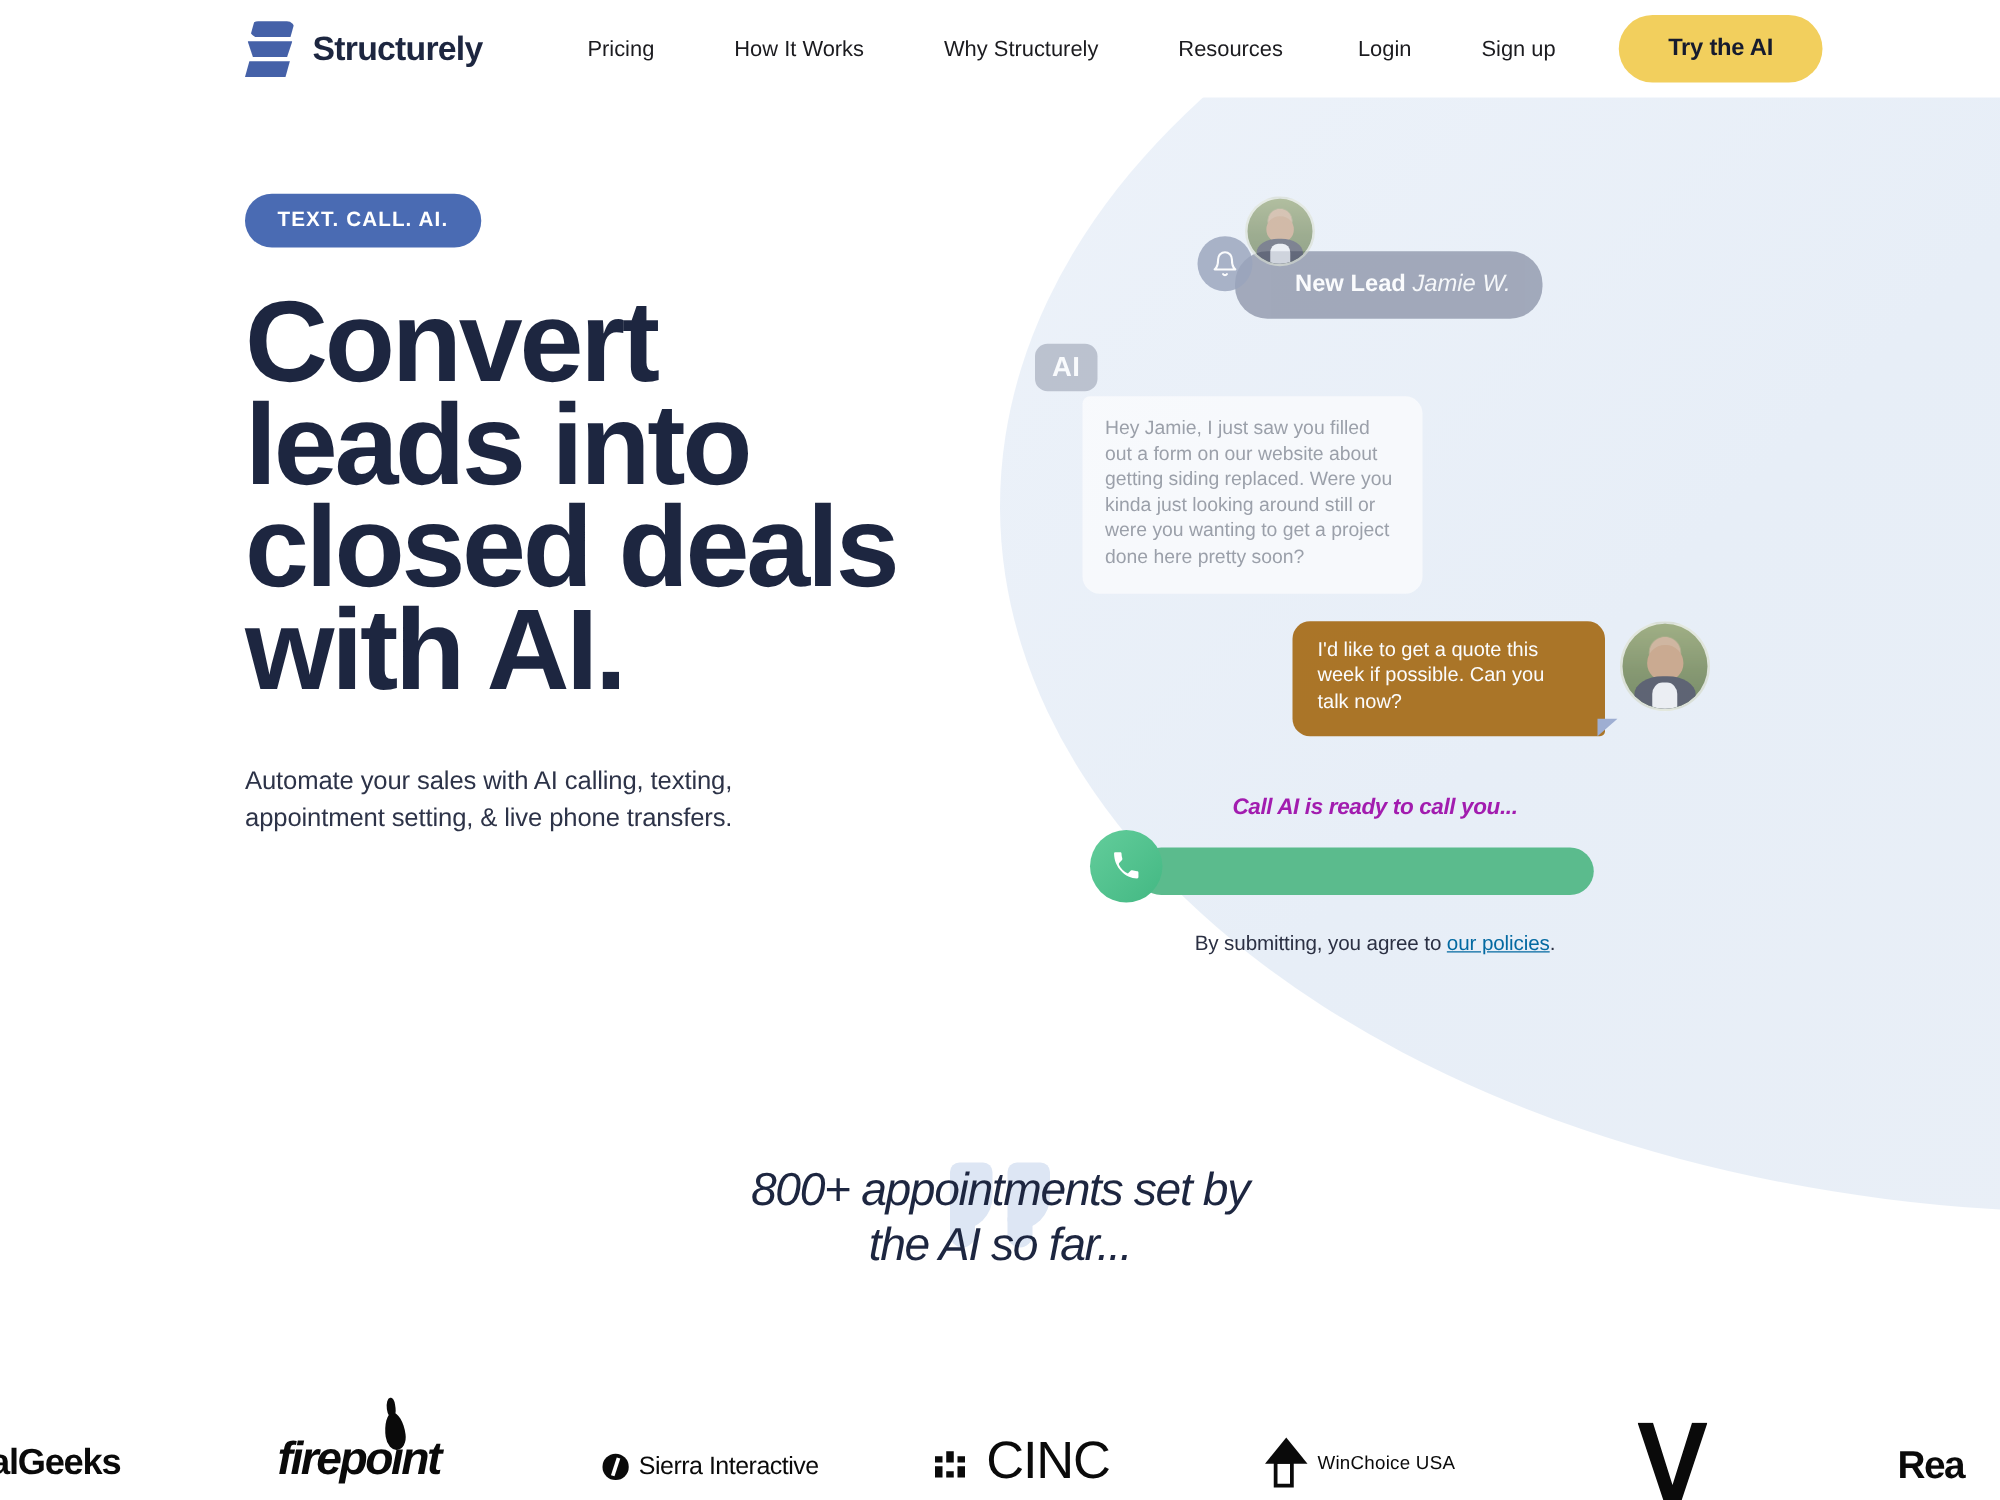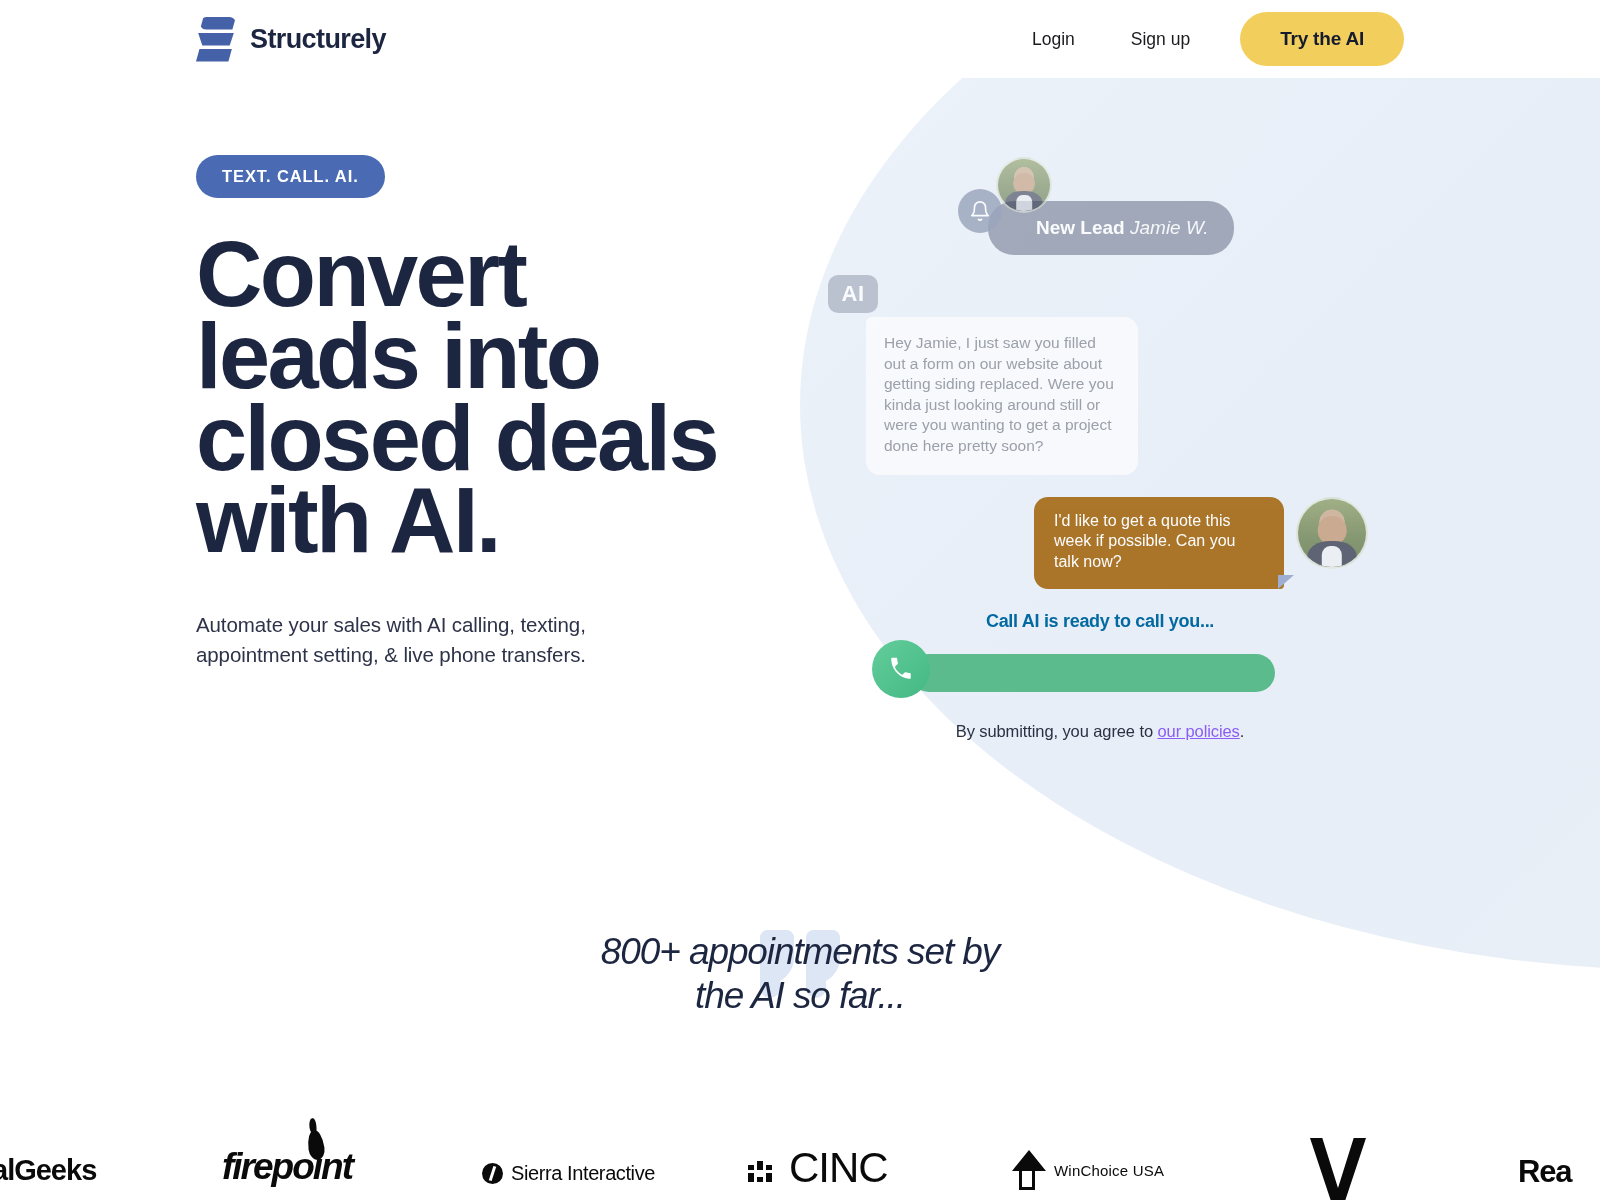--- a/index.html
+++ b/index.html
@@ -315,25 +315,26 @@
     border-bottom: 14px solid transparent;
   }
   .avatar.user-av {
     width: 72px; height: 72px;
     flex: 0 0 72px;
     opacity: .80;
   }
 
   .call-title {
     text-align: center;
-    margin-top: 22px;
+    margin-top: 46px;
     font-size: 18px;
     font-weight: 900;
-    color: #0369a1;
+    color: #a21caf;
     letter-spacing: -0.3px;
+    font-style: italic;
   }
 
   .call-row {
     position: relative;
     margin-top: 10px;
     height: 58px;
   }
   .phone-circle {
     position: absolute;
     left: 52px; top: -2px;
@@ -358,21 +359,21 @@
   }
 
   .policy-line {
     text-align: center;
     margin-top: 22px;
     font-size: 16.5px;
     color: #2b3043;
     letter-spacing: -0.1px;
   }
   .policy-line a {
-    color: #8b5cf6;
+    color: #0369a1;
     text-decoration: underline;
     cursor: pointer;
   }
 
   
   .proof {
     position: absolute;
     left: 0; top: 930px;
     width: 1600px;
     text-align: center;
@@ -541,20 +542,26 @@
 
     <div class="brand">
       <div class="logo-mark">
         <div class="logo-bar b1"></div>
         <div class="logo-bar b2"></div>
         <div class="logo-bar b3"></div>
       </div>
       <span class="brand-name">Structurely</span>
     </div>
 
+    <div class="nav-links">
+      <span class="nav-link">Pricing</span>
+      <span class="nav-link">How It Works</span>
+      <span class="nav-link">Why Structurely</span>
+      <span class="nav-link">Resources</span>
+    </div>
 
     <div class="nav-right">
       <span class="nav-auth">Login</span>
       <span class="nav-auth">Sign up</span>
       <button class="cta-btn">Try the AI</button>
     </div>
 
   </nav>
 
   <div class="hero-left">

